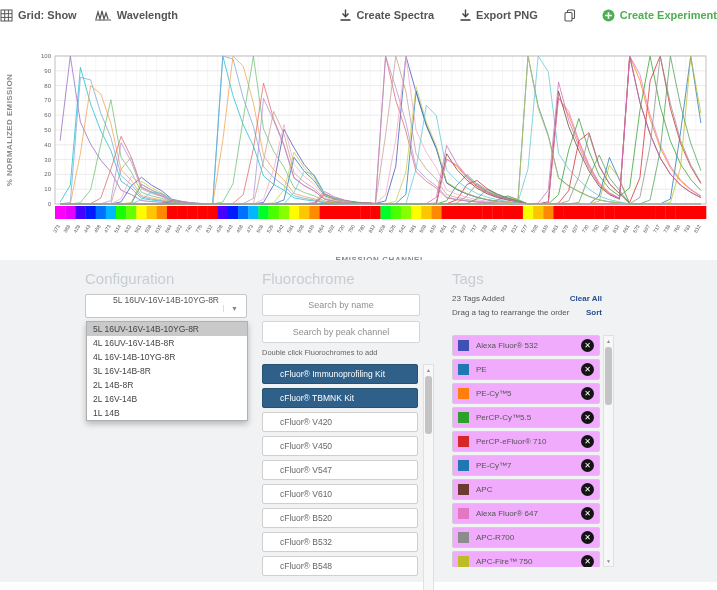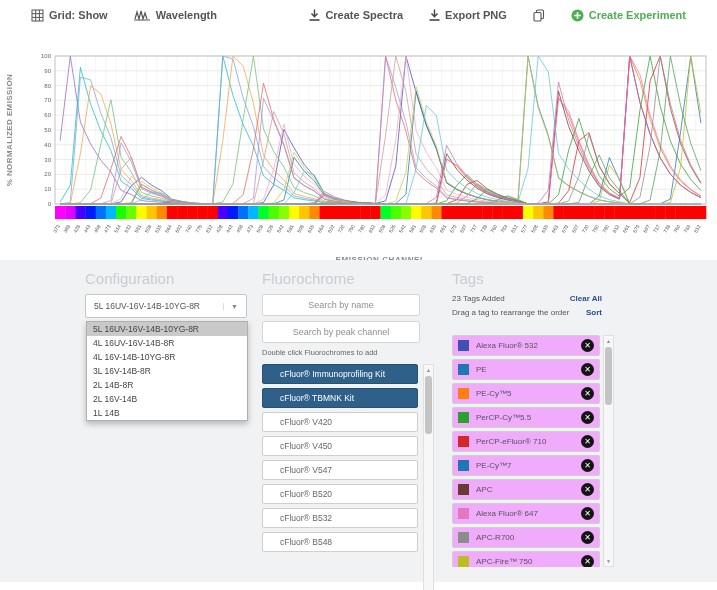--- a/index.html
+++ b/index.html
@@ -1,34 +1,34 @@
 <!DOCTYPE html>
 <html><head>
 <meta charset="utf-8">
 <style>
   *{margin:0;padding:0;box-sizing:border-box;}
   html,body{width:717px;height:590px;}
   body{position:relative;font-family:"Liberation Sans",sans-serif;background:#fff;overflow:hidden;color:#555;}
 
   
-  .toolbar{display:flex;align-items:center;height:30px;padding:0 31px;gap:26px;font-size:11px;font-weight:bold;color:#555;}
+  .toolbar{display:flex;align-items:center;height:30px;padding:0 0;gap:18px;font-size:11px;font-weight:bold;color:#555;}
   .tb-item{display:flex;align-items:center;gap:5px;cursor:pointer;white-space:nowrap;}
   .tb-right{margin-left:auto;display:flex;gap:26px;align-items:center;}
   .tb-create{color:#4caf50;}
   .icon{display:inline-flex;align-items:center;}
 
   
   .chart-wrap{margin-top:2px;}
 
   
   .bottom{position:absolute;left:0;top:260px;width:717px;height:322px;background:#f1f2f3;}
   .col-title{font-size:15px;color:#c9cdd1;margin-bottom:7px;font-weight:normal;}
 
   .cfg-col{position:absolute;left:85px;top:10px;width:162px;}
-  .select-box{position:relative;background:#fff;border:1px solid #c6c6c6;border-radius:2px;height:24px;display:flex;align-items:center;padding:0 8px;font-size:8.5px;color:#555;cursor:pointer;}
+  .select-box{position:relative;background:#fff;border:1px solid #c6c6c6;border-radius:2px;height:24px;display:flex;align-items:center;padding:0 8px;font-size:8.5px;color:#555;cursor:pointer;flex-direction:column;}
   .caret{margin-left:auto;border-left:1px solid #ddd;padding-left:7px;font-size:7px;color:#888;}
   .cfg-options{position:absolute;left:0;top:26px;width:162px;background:#fff;border:1px solid #b0b0b0;box-shadow:0 3px 6px rgba(0,0,0,.25);z-index:9;}
   .cfg-option{font-size:8.5px;color:#444;padding:2px 6px;cursor:pointer;white-space:nowrap;}
   .cfg-option.selected{background:#c9c9c9;}
 
   .fluo-col{position:absolute;left:262px;top:10px;width:172px;}
   .search-input{width:158px;height:22px;border:1px solid #d5d5d5;border-radius:2px;background:#fff;font-size:9px;color:#555;text-align:center;display:block;margin-bottom:5px;font-family:inherit;outline:none;}
   .search-input::placeholder{color:#8f8f8f;}
   .hint{font-size:7.5px;color:#666;margin:4px 0 7px;}
   .fluoro-list{position:relative;height:232px;width:172px;}
@@ -388,20 +388,21 @@
     <input class="search-input" type="text" placeholder="Search by name" style="">
     <input class="search-input" type="text" placeholder="Search by peak channel" style="">
     <div class="hint">Double click Fluorochromes to add</div>
     <div class="fluoro-list">
       <div class="fluoro-items">
           <div class="fluoro-item hl">cFluor® Immunoprofiling Kit</div>
           <div class="fluoro-item hl">cFluor® TBMNK Kit</div>
           <div class="fluoro-item">cFluor® V420</div>
           <div class="fluoro-item">cFluor® V450</div>
           <div class="fluoro-item">cFluor® V547</div>
+          <div class="fluoro-item">cFluor® V610</div>
           <div class="fluoro-item">cFluor® B520</div>
           <div class="fluoro-item">cFluor® B532</div>
           <div class="fluoro-item">cFluor® B548</div>
         </div>
       <div class="scrollbar">
         <div class="sb-arrow">▲</div>
         <div class="sb-track">
             <div class="sb-thumb"></div>
           </div>
 

